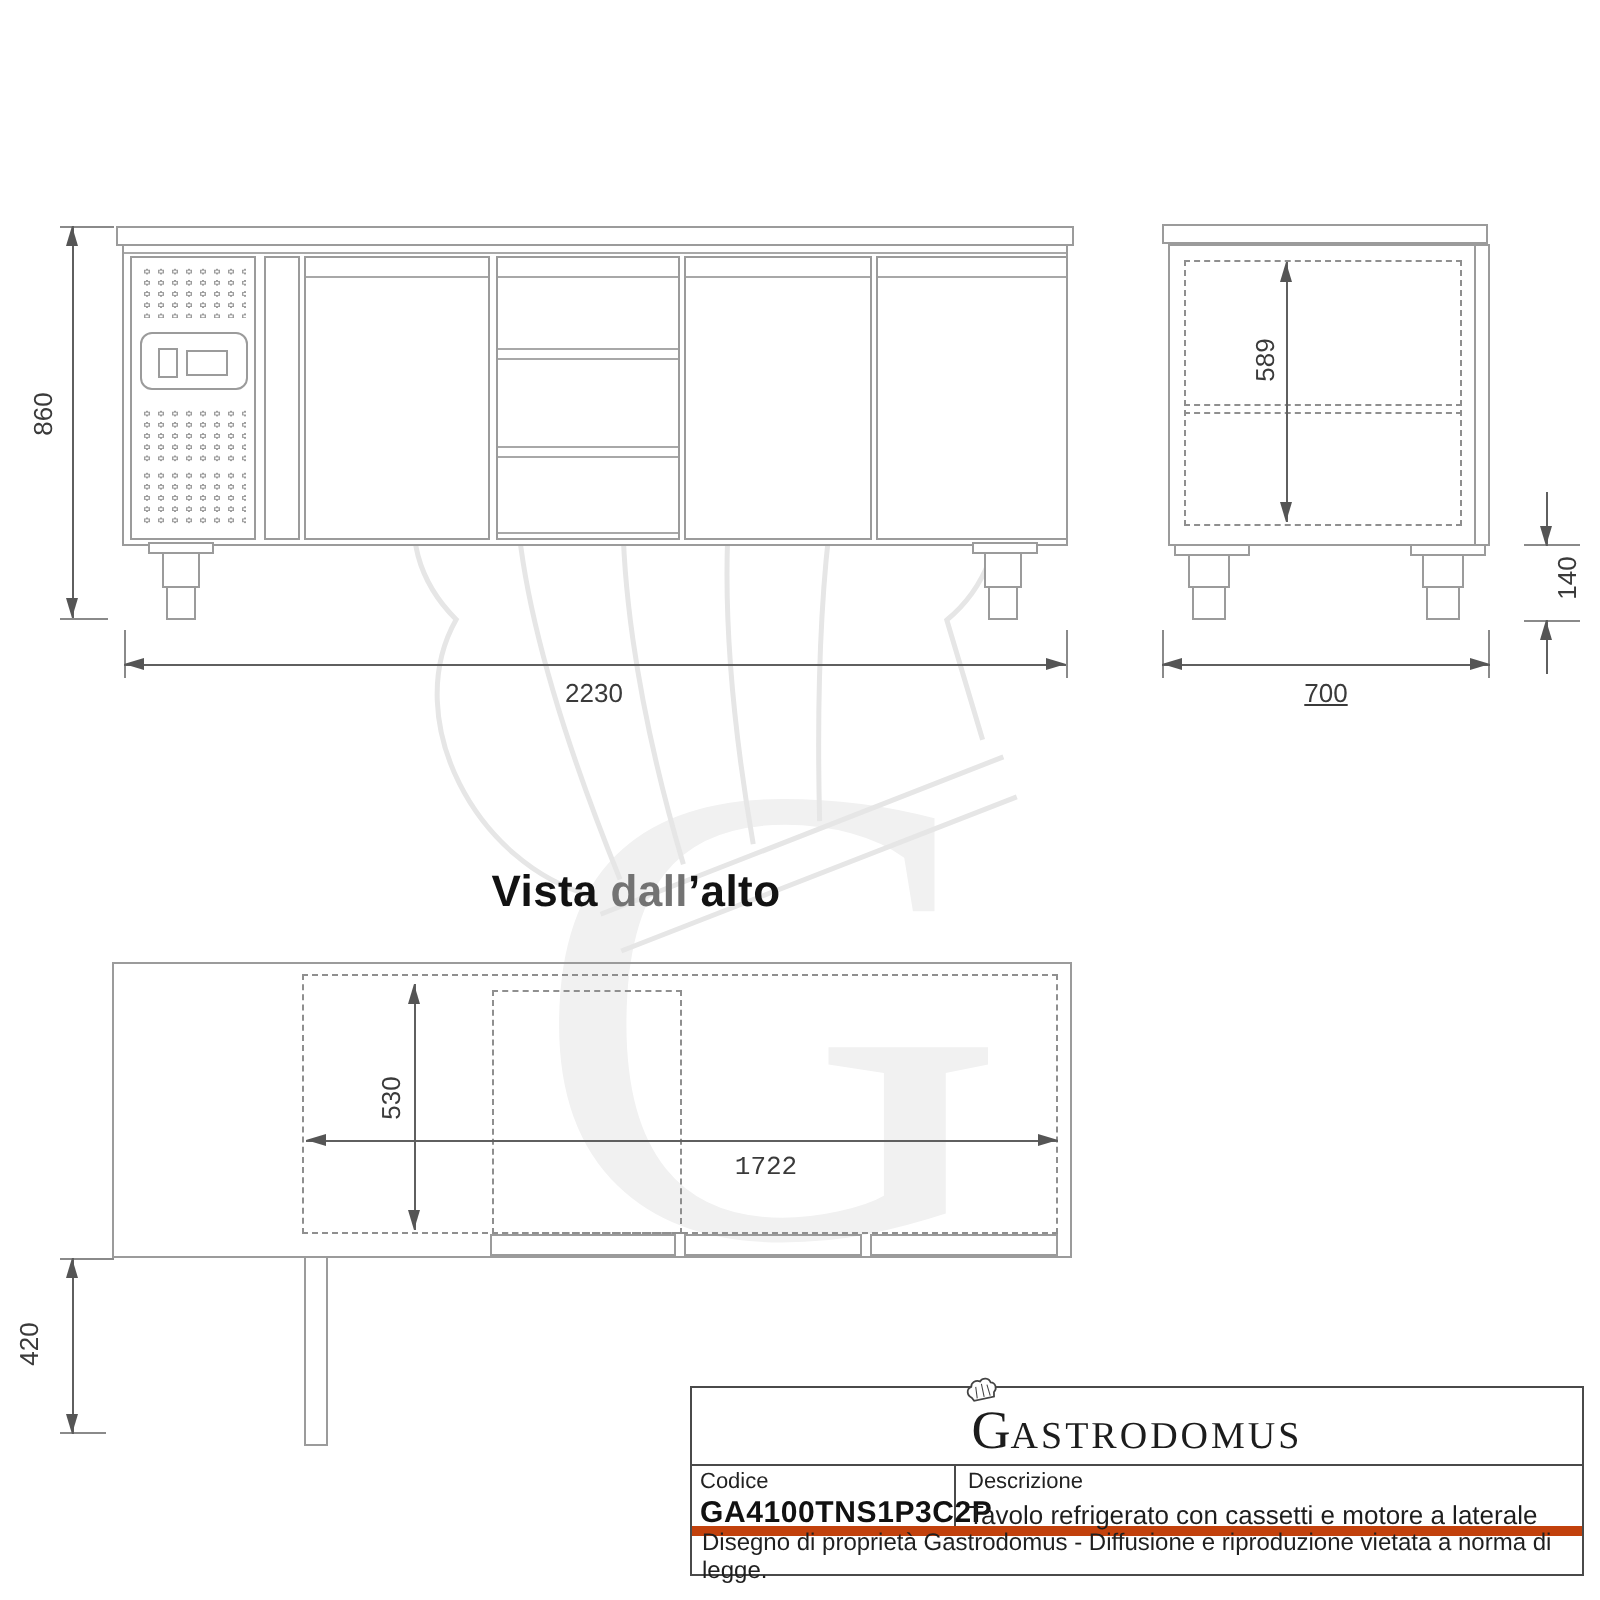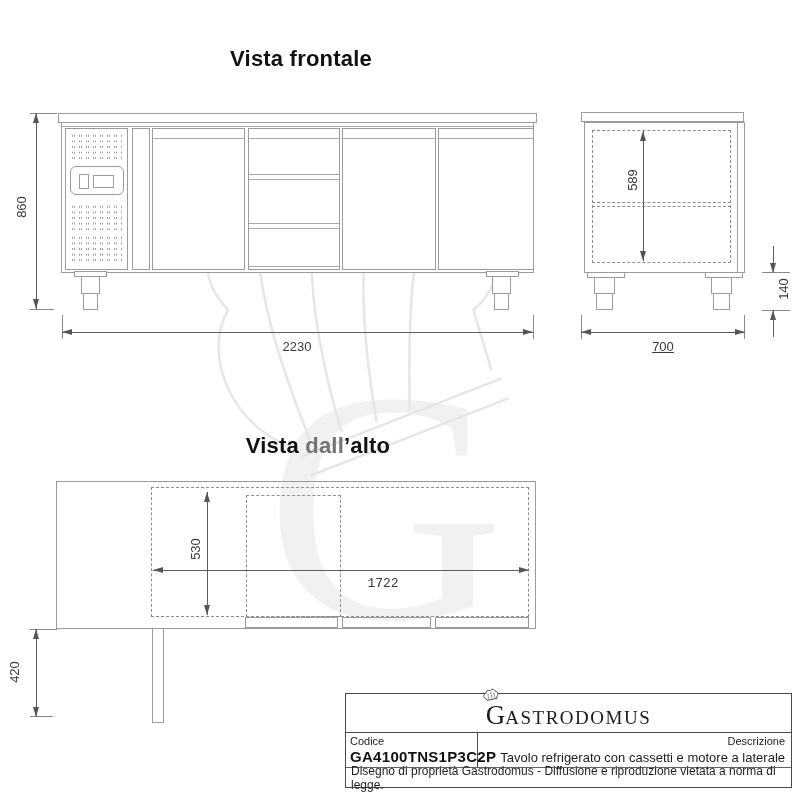--- a/index.html
+++ b/index.html
@@ -32,23 +32,23 @@
   .grille{position:absolute;
     background-image:
       radial-gradient(2.3px 1.7px at 50% 50%, #fff 35%, #9c9c9c 36%, #9c9c9c 70%, #fff 71%),
       radial-gradient(2.3px 1.7px at 50% 50%, #fff 35%, #9c9c9c 36%, #9c9c9c 70%, #fff 71%);
     background-size:7px 5.6px;background-position:0 0,3.5px 2.8px;}
   .rail{position:absolute;left:0;right:0;top:9px;border-top:1px solid #a8a8a8;}
   .inline-hl{position:absolute;left:0;right:0;border-top:1px solid #a8a8a8;}
   
   #tblock{position:absolute;left:345px;top:693px;width:447px;height:95px;border:1px solid #4a4a4a;background:#fff;box-sizing:border-box;}
   .tb-row1{position:absolute;top:0;left:0;right:0;height:39px;border-bottom:1px solid #4a4a4a;display:flex;justify-content:center;align-items:flex-end;box-sizing:border-box;}
-  .tb-row2{position:absolute;top:39px;left:0;right:0;height:35px;border-bottom:1px solid #c2410c;display:flex;box-sizing:border-box;}
+  .tb-row2{position:absolute;top:39px;left:0;right:0;height:35px;border-bottom:5px solid #c2410c;display:flex;box-sizing:border-box;}
   .tb-c1{width:132px;border-right:1px solid #4a4a4a;padding:2px 4px;box-sizing:border-box;}
-  .tb-c2{flex:1;padding:2px 6px;text-align:right;}
+  .tb-c2{flex:1;padding:2px 6px;}
   .tb-row3{position:absolute;top:74px;left:0;right:0;bottom:0;display:flex;align-items:center;padding:0 5px;font-size:12px;color:#1f1f1f;}
   .tb-label{font-size:11px;color:#222;}
   .tb-code{font-size:15px;font-weight:bold;color:#111;letter-spacing:0.3px;margin-top:1px;}
   .tb-desc{font-size:13px;color:#1d1d1d;margin-top:3px;}
   .logo{position:relative;white-space:nowrap;margin-bottom:1px;}
   .logo-g{font-family:"Liberation Serif",serif;font-size:27px;color:#1c1c1c;}
   .logo-rest{font-family:"Liberation Serif",serif;font-size:19px;color:#1c1c1c;letter-spacing:1.5px;}
   .hat-icon{position:absolute;left:-4px;top:-12px;transform:rotate(-12deg);}
   
   #wm{position:absolute;left:0;top:0;z-index:0;}
@@ -64,21 +64,20 @@
     <g transform="rotate(-24 340 330)" stroke="#e6e6e6" stroke-width="2.5" fill="none">
       <path d="M 252 420 C 205 382 200 300 246 266 C 226 214 266 170 320 181 C 340 142 400 136 430 170 C 480 160 516 205 500 250 C 540 290 520 352 470 366 L 462 428"></path>
       <path d="M 268 418 C 271 330 281 262 301 216"></path>
       <path d="M 300 424 C 311 340 331 272 356 226"></path>
       <path d="M 336 429 C 356 350 381 286 411 241"></path>
       <path d="M 371 432 C 401 360 431 301 461 261"></path>
       <path d="M 252 430 L 468 440 M 254 451 L 466 461"></path>
     </g>
   </svg>
 
-  <div class="vtitle layer" style="left:191px;top:46px;">Vista frontale</div>
   <div class="vtitle layer" style="left:208px;top:433px;"><span>Vista </span><span class="gray-word">dall</span><span>’alto</span></div>
 
   <div class="dr layer" style="left:58px;top:113px;width:479px;height:10px;"></div>
   <div class="dr layer" style="left:61px;top:122px;width:473px;height:151px;"></div>
   <div class="hl layer" style="left:62px;top:126px;width:471px;"></div>
 
   <div class="dr layer" style="left:65px;top:128px;width:63px;height:142px;"></div>
   <div class="grille layer" style="left:70px;top:133px;width:53px;height:26px;"></div>
   <div class="dr rounded layer" style="left:70px;top:166px;width:54px;height:29px;">
     <div class="dr" style="left:8px;top:7px;width:10px;height:15px;"></div>

